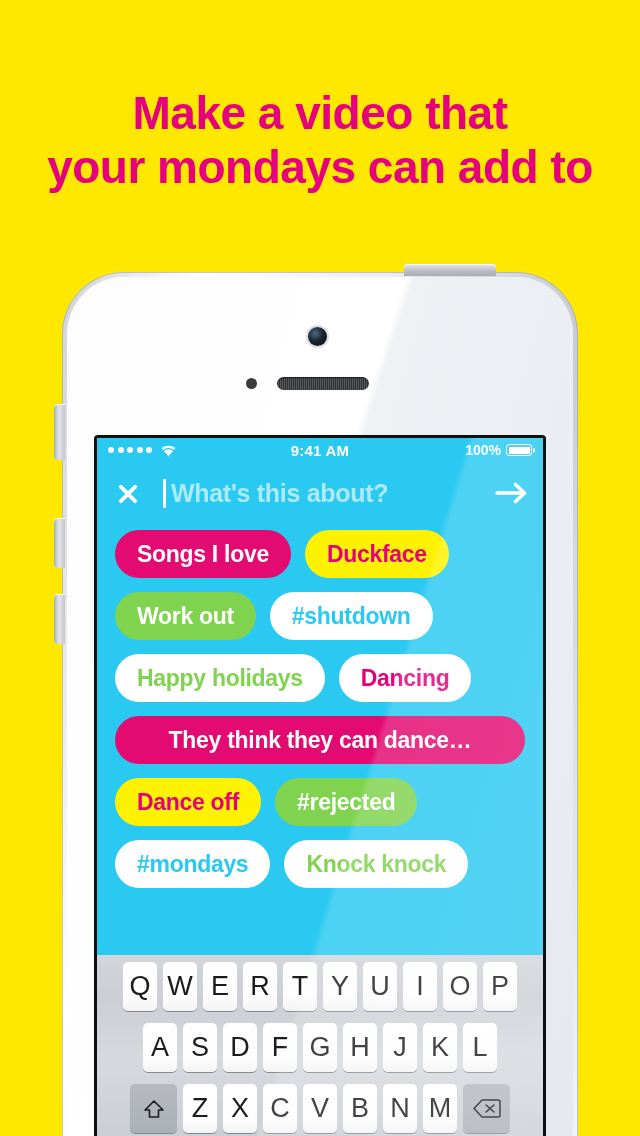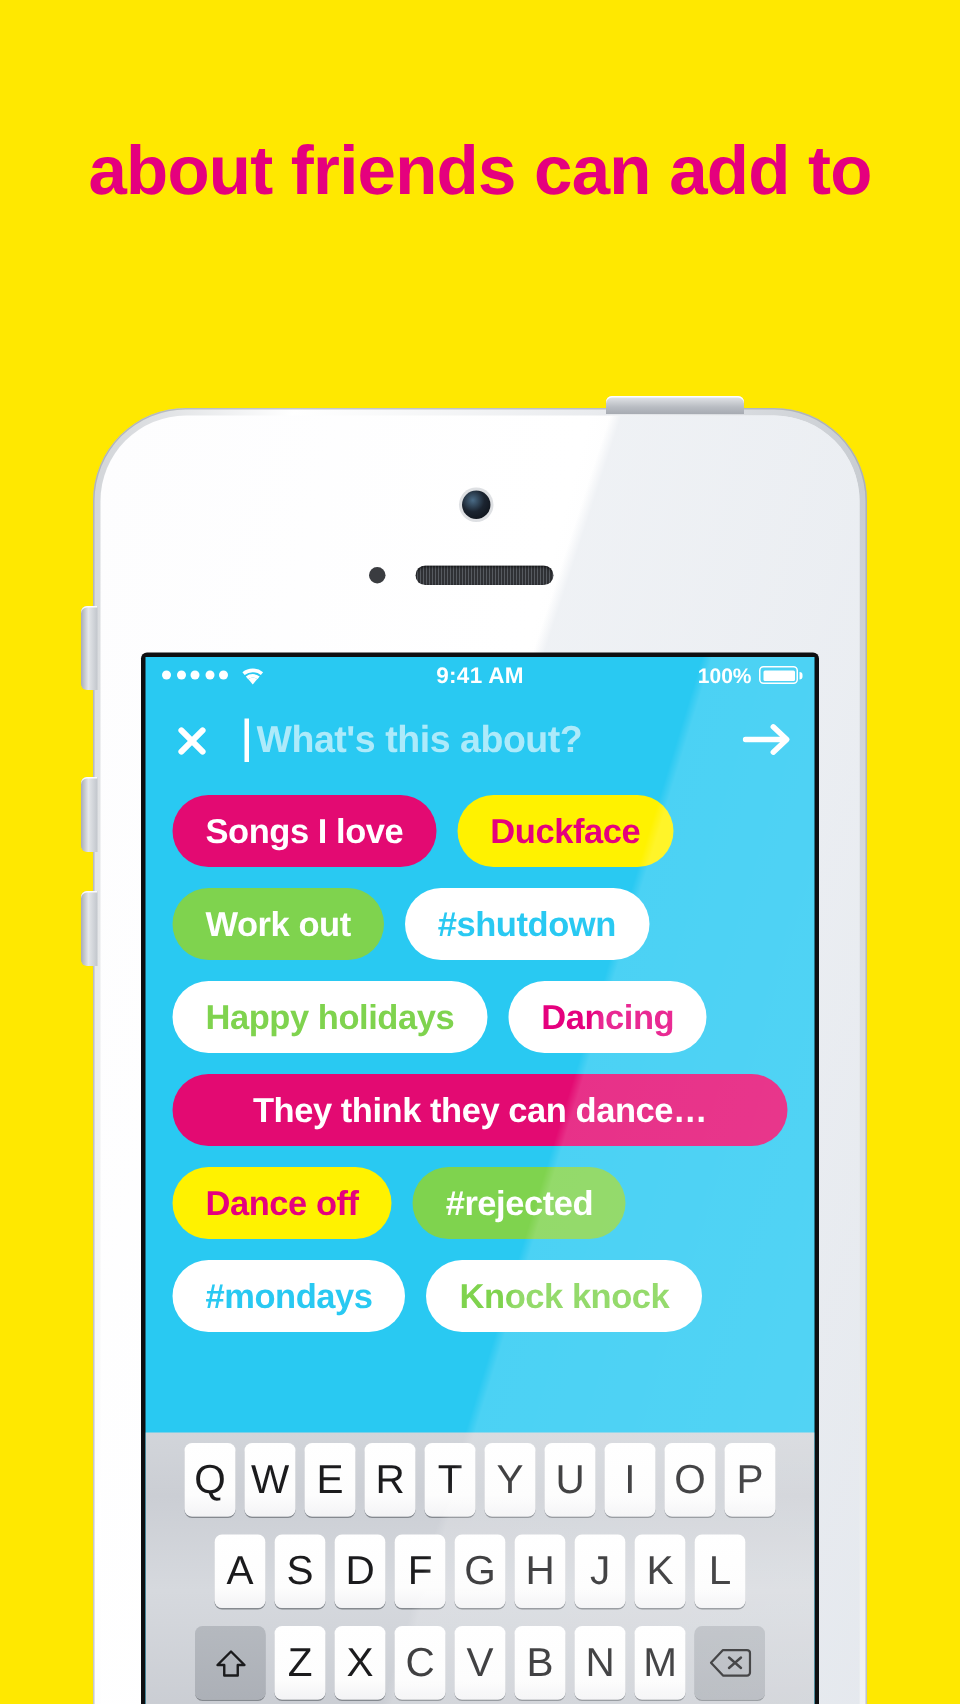--- a/index.html
+++ b/index.html
@@ -301,21 +301,22 @@
     width: 47px;
     background: linear-gradient(180deg,#b5b9bf 0%, #acb0b7 100%);
     box-shadow: 0 1px 0 rgba(120,124,130,0.85);
   }
   .key.fn svg { display: block; }
 </style>
 </head>
 <body>
 
 <div class="headline">
-  <span class="headline-line">about friends can add to</span>
+  <span class="headline-line">Make a video that</span>
+  <span class="headline-line">your mondays can add to</span>
 </div>
 
 <div class="phone">
 
   <div class="phone-bezel"></div>
   <div class="phone-inner"></div>
   <div class="phone-glare"></div>
 
   <div class="power-button"></div>
   <div class="side-button sb-mute"></div>

